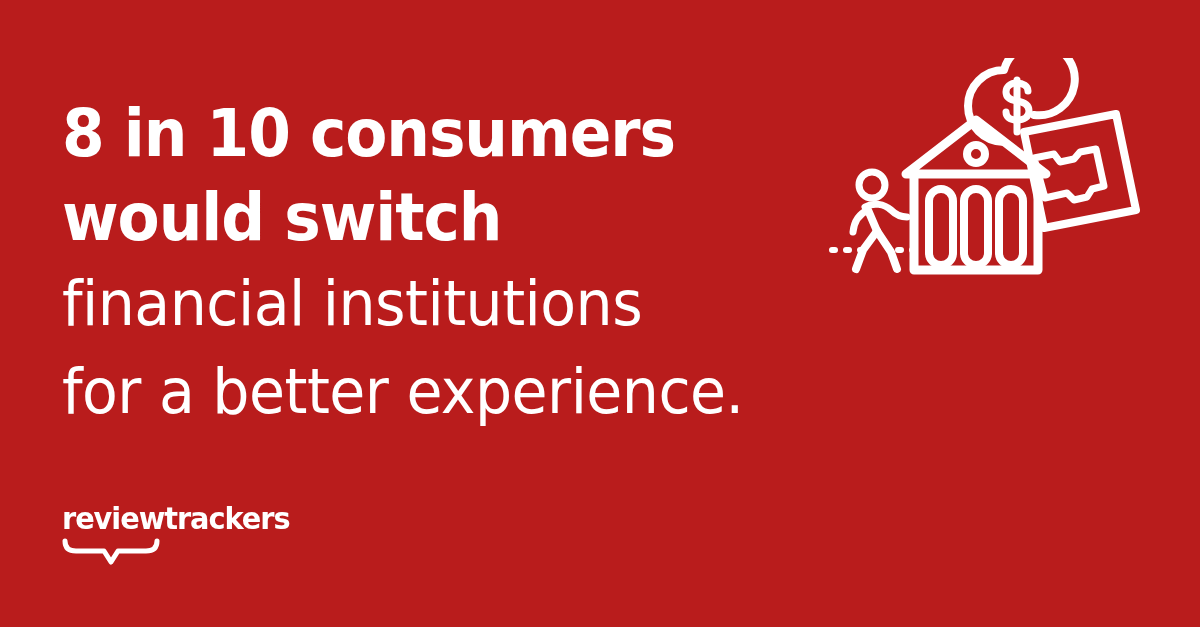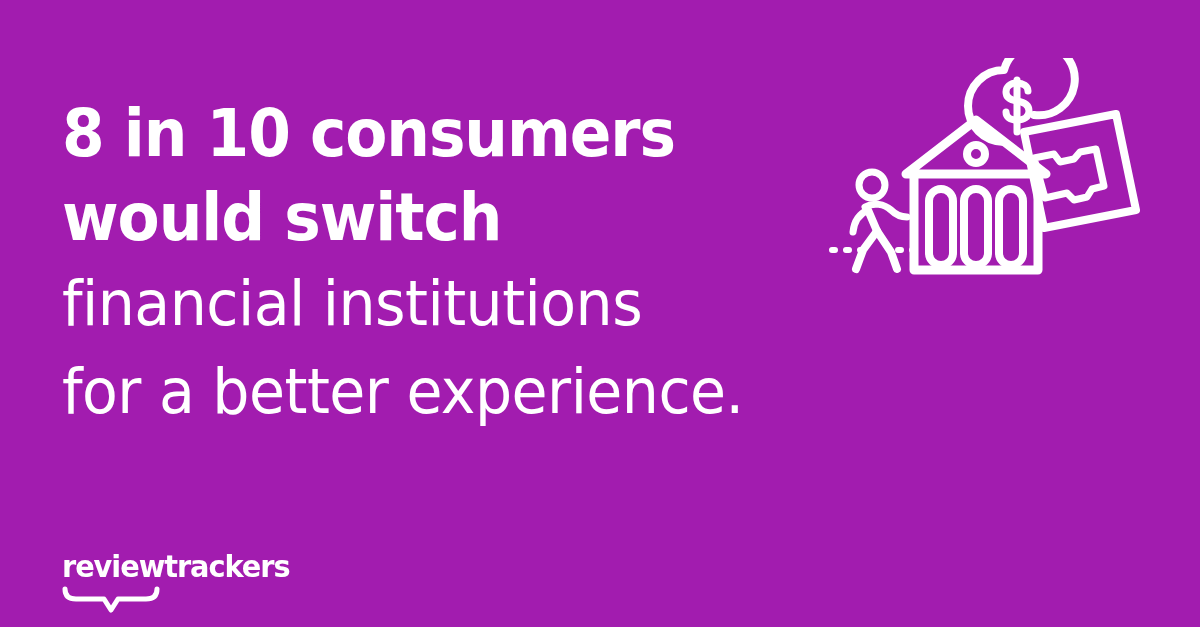--- a/index.html
+++ b/index.html
@@ -53,21 +53,20 @@
     letter-spacing: -0.6px;
   }
 
   
   .logo {
     position: absolute;
     left: 62px;
     top: 502px;
     width: 230px;
     height: 70px;
-    margin-top: 48px;
   }
   .logo-word {
     display: block;
     color: #ffffff;
     font-family: "DejaVu Sans", sans-serif;
     font-weight: 700;
     font-size: 30px;
     line-height: 34px;
     letter-spacing: -1.1px;
     transform: scaleX(0.96);
@@ -88,21 +87,21 @@
     left: 828px;
     top: 58px;
     width: 312px;
     height: 220px;
   }
   .illustration svg { display: block; }
 </style>
 </head>
 <body>
 
-<div class="card" style="background: #a21caf;">
+<div class="card" style="background: #b91c1c;">
 
   <div class="headline">
     <span class="hl-line hl-bold">8 in 10 consumers</span>
     <span class="hl-line hl-bold">would switch</span>
     <span class="hl-line hl-light">financial institutions</span>
     <span class="hl-line hl-light">for a better experience.</span>
   </div>
 
   <div class="logo">
     <span class="logo-word">reviewtrackers</span>

